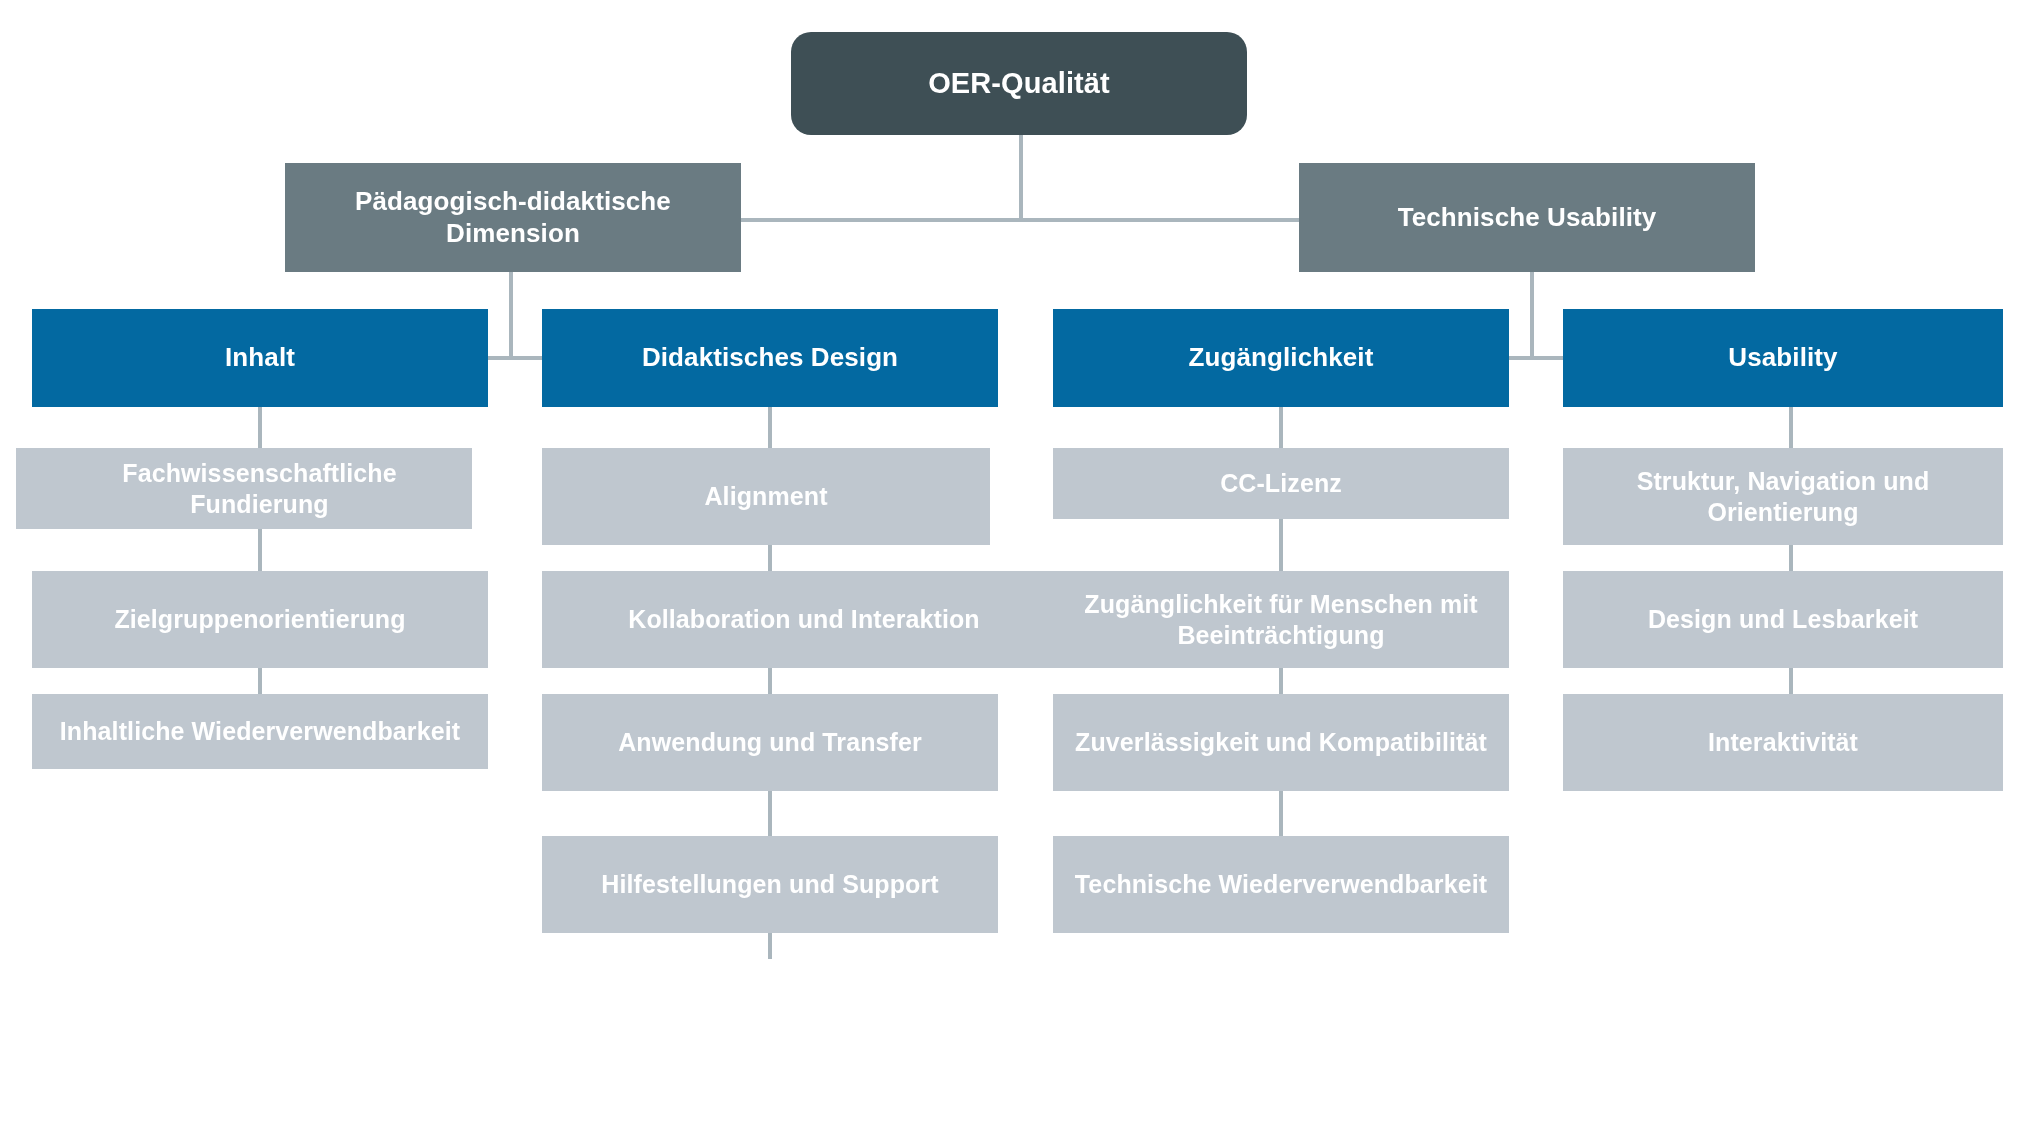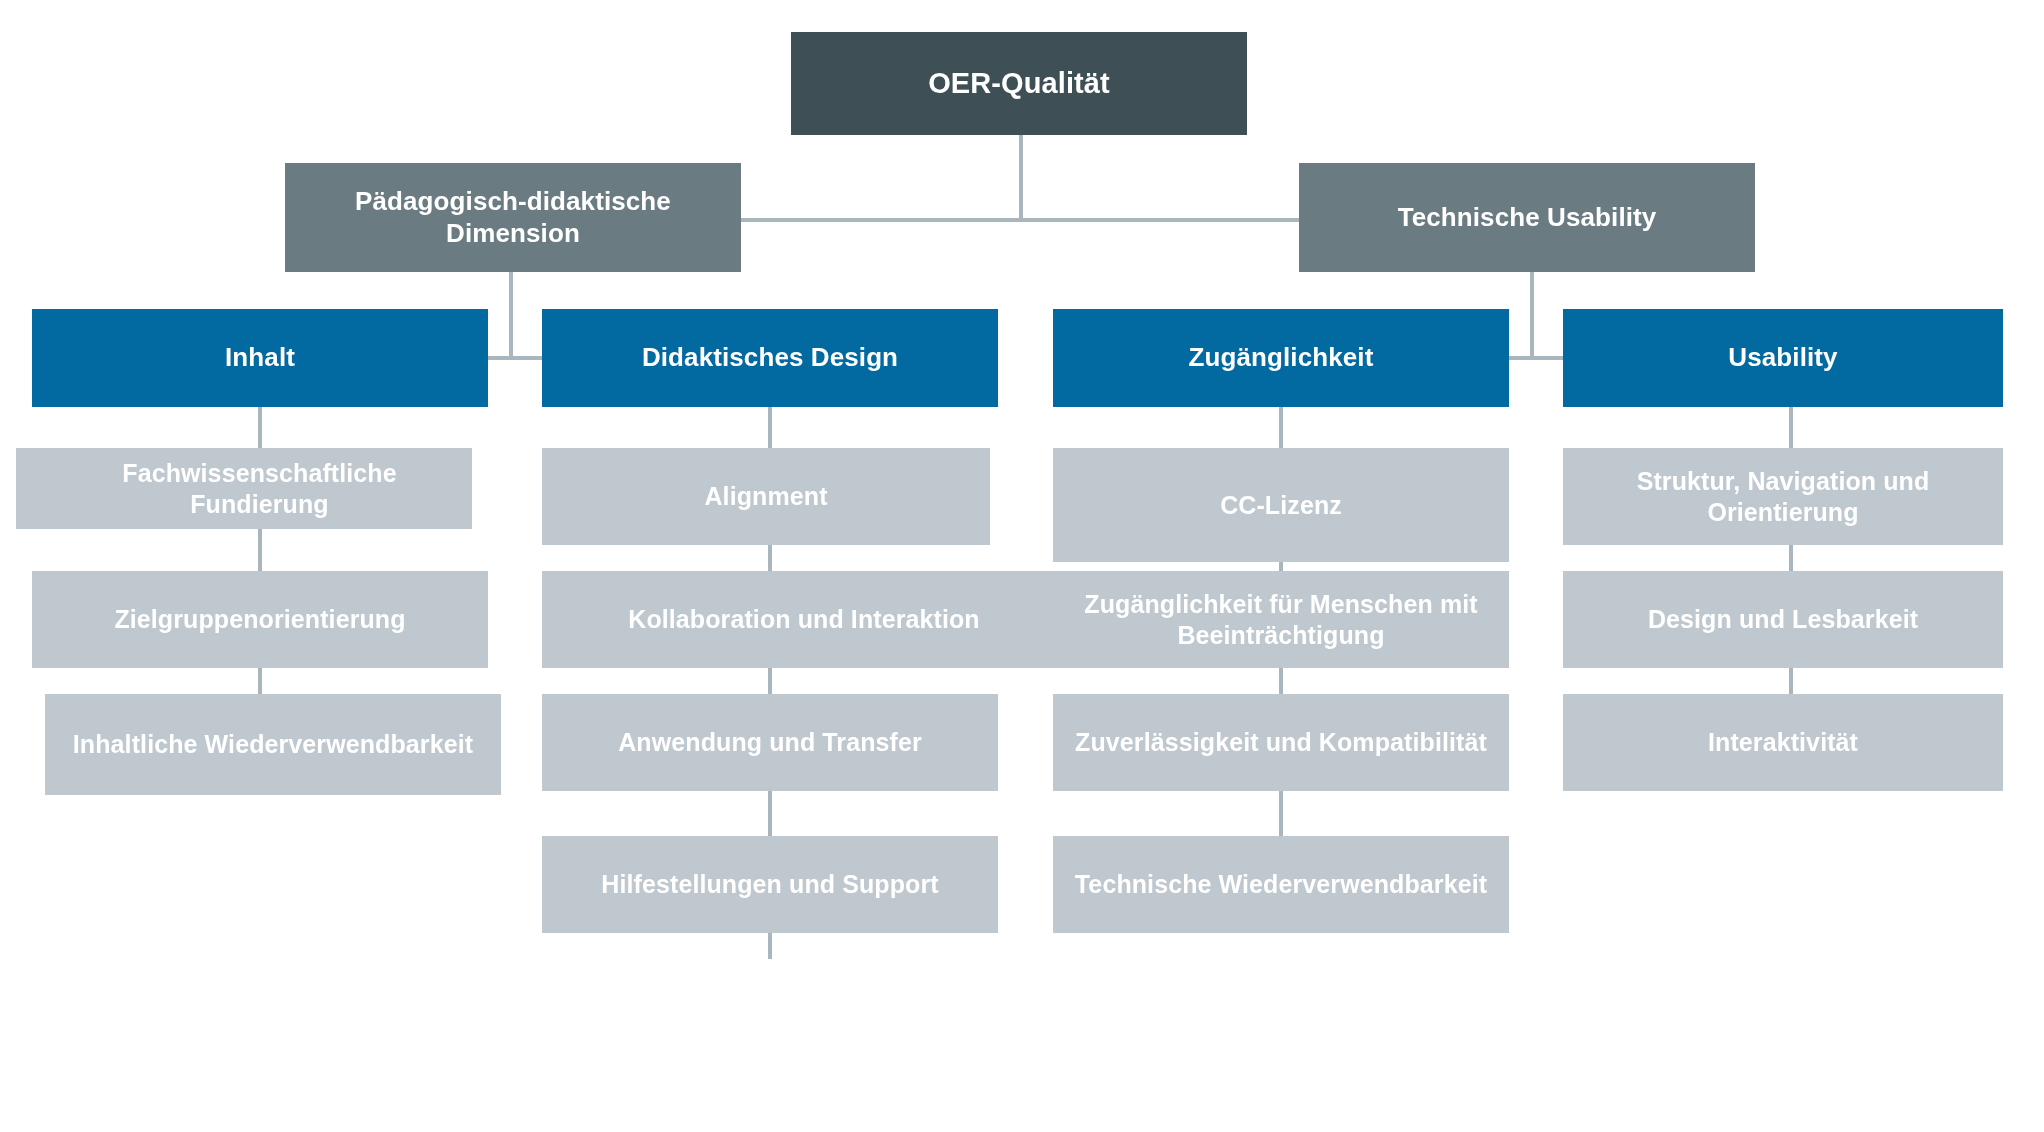--- a/index.html
+++ b/index.html
@@ -28,20 +28,21 @@
     font-weight: bold;
     line-height: 1.22;
     box-sizing: border-box;
     padding: 4px 10px;
     z-index: 2;
   }
   .level-root {
     background: #3e4f55;
     font-size: 29px;
     letter-spacing: 0.1px;
+    border-radius: 20px;
   }
   .level-dim {
     background: #6a7b82;
     font-size: 26px;
     letter-spacing: 0.1px;
   }
   .level-cat {
     background: #0369a1;
     font-size: 26px;
     letter-spacing: 0.1px;
@@ -91,28 +92,28 @@
   <div class="node level-cat" style="left:32px; top:309px; width:456px; height:98px;">Inhalt</div>
 
   <div class="node level-cat" style="left:542px; top:309px; width:456px; height:98px;">Didaktisches Design</div>
 
   <div class="node level-cat" style="left:1053px; top:309px; width:456px; height:98px;">Zugänglichkeit</div>
 
   <div class="node level-cat" style="left:1563px; top:309px; width:440px; height:98px;">Usability</div>
 
   <div class="node level-leaf" style="left:16px; top:448px; width:456px; height:81px;padding-left:41px;">Fachwissenschaftliche Fundierung</div>
   <div class="node level-leaf" style="left:32px; top:571px; width:456px; height:97px;">Zielgruppenorientierung</div>
-  <div class="node level-leaf" style="left:32px; top:694px; width:456px; height:101px;margin-left:13px;">Inhaltliche Wiederverwendbarkeit</div>
+  <div class="node level-leaf" style="left:32px; top:694px; width:456px; height:75px;">Inhaltliche Wiederverwendbarkeit</div>
 
   <div class="node level-leaf" style="left:542px; top:448px; width:448px; height:97px;">Alignment</div>
   <div class="node level-leaf" style="left:542px; top:571px; width:524px; height:97px;">Kollaboration und Interaktion</div>
   <div class="node level-leaf" style="left:542px; top:694px; width:456px; height:97px;">Anwendung und Transfer</div>
   <div class="node level-leaf" style="left:542px; top:836px; width:456px; height:97px;">Hilfestellungen und Support</div>
 
-  <div class="node level-leaf" style="left:1053px; top:448px; width:456px; height:114px;">CC-Lizenz</div>
+  <div class="node level-leaf" style="left:1053px; top:448px; width:456px; height:71px;">CC-Lizenz</div>
   <div class="node level-leaf" style="left:1053px; top:571px; width:456px; height:97px;">Zugänglichkeit für Menschen mit Beeinträchtigung</div>
   <div class="node level-leaf" style="left:1053px; top:694px; width:456px; height:97px;">Zuverlässigkeit und Kompatibilität</div>
   <div class="node level-leaf" style="left:1053px; top:836px; width:456px; height:97px;">Technische Wiederverwendbarkeit</div>
 
   <div class="node level-leaf" style="left:1563px; top:448px; width:440px; height:97px;">Struktur, Navigation und Orientierung</div>
   <div class="node level-leaf" style="left:1563px; top:571px; width:440px; height:97px;">Design und Lesbarkeit</div>
   <div class="node level-leaf" style="left:1563px; top:694px; width:440px; height:97px;">Interaktivität</div>
 
 </div>
 

